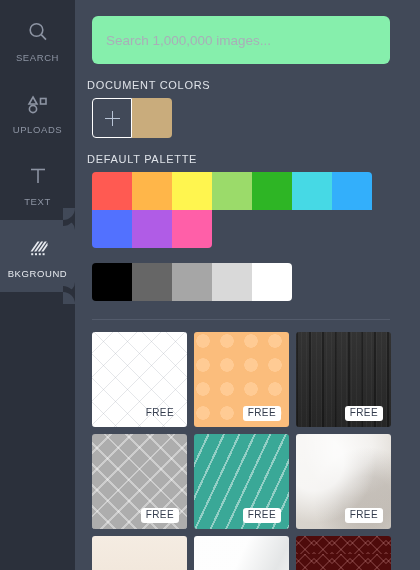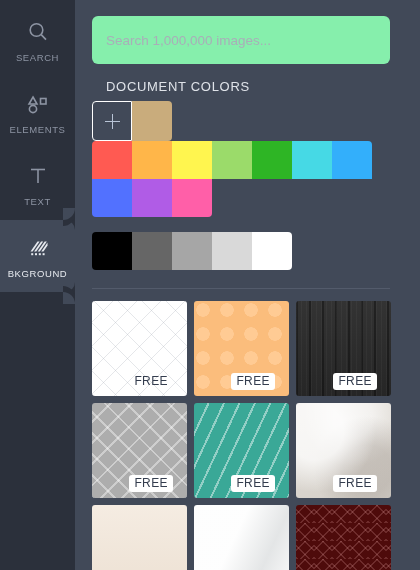--- a/index.html
+++ b/index.html
@@ -86,22 +86,22 @@
     border-radius: 6px;
     background: #86efac;
     padding: 0 14px;
     font-size: 13.5px;
     font-family: "Liberation Sans", sans-serif;
     color: #3f4757;
   }
   .search-input::placeholder { color: #a9aeb8; }
 
   .section-title {
-    margin: 15px 0 7px 31px;
-    font-size: 13px;
+    margin: 15px 0 7px 12px;
+    font-size: 11px;
     letter-spacing: 0.7px;
     color: #dfe3e9;
   }
 
   
   .doc-colors { display: flex; margin-left: 17px; }
   .add-color {
     width: 40px; height: 40px;
     border: 1.5px solid #ffffff;
     background: #414958;
@@ -151,22 +151,22 @@
   .thumb {
     position: relative;
     width: 95px; height: 95px;
     border-radius: 3px;
     overflow: hidden;
     cursor: pointer;
     background: #fff;
   }
   .badge {
     position: absolute;
-    right: 14px; bottom: 6px;
-    font-size: 12px;
+    right: 8px; bottom: 6px;
+    font-size: 10px;
     letter-spacing: 0.4px;
     color: #343d4e;
     padding: 2px 5px 3px 5px;
     border-radius: 3px;
     line-height: 1;
   }
   .badge.chip { background: #ffffff; }
 
   
   .p-white-cross {
@@ -243,21 +243,21 @@
 
 
     <div class="rail-item">
       <span class="rail-icon">
         <svg width="24" height="22" viewBox="0 0 24 22">
             <polygon points="7,4 11,11 3,11"></polygon>
             <rect x="14.5" y="5.5" width="5.5" height="5.5"></rect>
             <circle cx="7" cy="16" r="3.6"></circle>
           </svg>
       </span>
-      <span class="rail-label">ELEMENTS</span>
+      <span class="rail-label">UPLOADS</span>
     </div>
 
     <div class="rail-item">
       <span class="rail-icon">
         <svg width="22" height="22" viewBox="0 0 22 22">
             <line x1="4" y1="4.5" x2="18" y2="4.5"></line>
             <line x1="11" y1="4.5" x2="11" y2="18"></line>
           </svg>
       </span>
       <span class="rail-label">TEXT</span>
@@ -292,20 +292,21 @@
 
     <div class="section-title">DOCUMENT COLORS</div>
 
     <div class="doc-colors">
       <div class="add-color">
         <span class="plus"></span>
       </div>
       <div class="doc-swatch" style="background:#c9ac7c"></div>
     </div>
 
+    <div class="section-title">DEFAULT PALETTE</div>
 
     <div class="palette">
       <div class="palette-row">
         <div class="sw" style="background:#ff5a52"></div>
         <div class="sw" style="background:#ffb649"></div>
         <div class="sw" style="background:#fff54f"></div>
         <div class="sw" style="background:#9bdb6a"></div>
         <div class="sw" style="background:#2eb525"></div>
         <div class="sw" style="background:#46d9e5"></div>
         <div class="sw" style="background:#33affb"></div>

